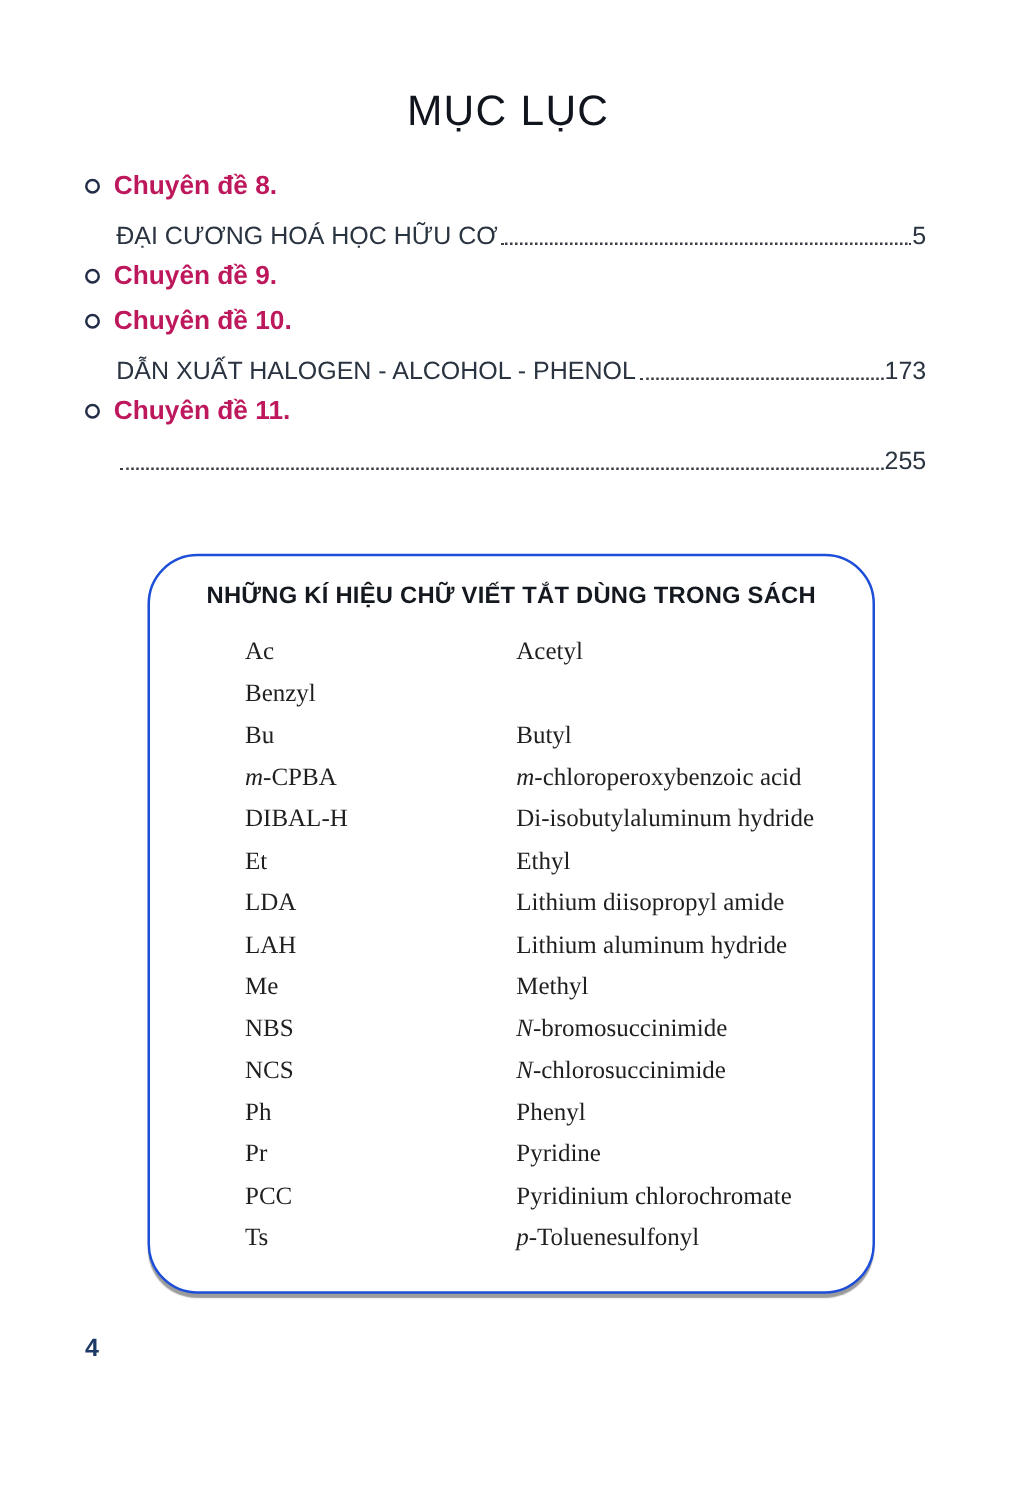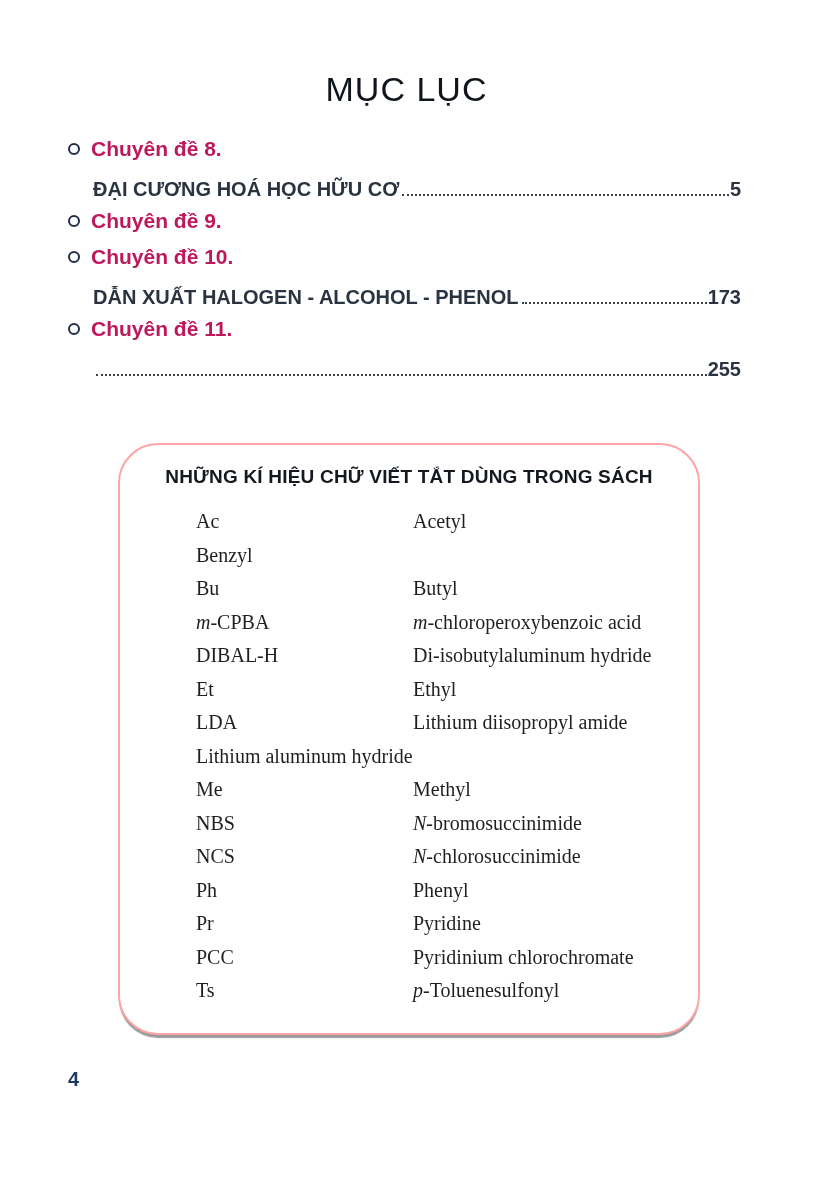--- a/index.html
+++ b/index.html
@@ -50,41 +50,40 @@
     flex: 0 0 auto;
   }
   .toc-sub {
     height: 36px;
     display: flex;
     align-items: flex-end;
     padding-left: 25px;
     font-size: 20px;
     color: #2a3340;
     line-height: 27px;
-    font-weight: bold;
   }
   .toc-sub .leader {
     flex: 1 1 auto;
     border-bottom: 2.5px dotted #3a3f46;
     margin: 0 1px 7px 3px;
     min-width: 20px;
   }
   .toc-sub .pageno {
     flex: 0 0 auto;
     line-height: 27px;
   }
 
   
   .abbr-box {
     position: absolute;
     top: 443px;
     left: 118px;
     width: 582px;
     height: 592px;
-    border: 2px solid #fca5a5;
+    border: 2px solid #1d4ed8;
     border-radius: 40px;
     background: #ffffff;
     box-shadow: 0 4px 1px -1px #9b9b9b;
   }
   .abbr-title {
     margin-top: 21px;
     text-align: center;
     font-size: 19px;
     font-weight: 700;
     letter-spacing: 0.2px;
@@ -187,20 +186,21 @@
     </div>
     <div class="ab-row">
       <span class="ab-abbr"><i></i><span>Et</span></span>
       <span class="ab-meaning"><i></i><span>Ethyl</span></span>
     </div>
     <div class="ab-row">
       <span class="ab-abbr"><i></i><span>LDA</span></span>
       <span class="ab-meaning"><i></i><span>Lithium diisopropyl amide</span></span>
     </div>
     <div class="ab-row">
+      <span class="ab-abbr"><i></i><span>LAH</span></span>
       <span class="ab-meaning"><i></i><span>Lithium aluminum hydride</span></span>
     </div>
     <div class="ab-row">
       <span class="ab-abbr"><i></i><span>Me</span></span>
       <span class="ab-meaning"><i></i><span>Methyl</span></span>
     </div>
     <div class="ab-row">
       <span class="ab-abbr"><i></i><span>NBS</span></span>
       <span class="ab-meaning"><i>N</i><span>-bromosuccinimide</span></span>
     </div>

